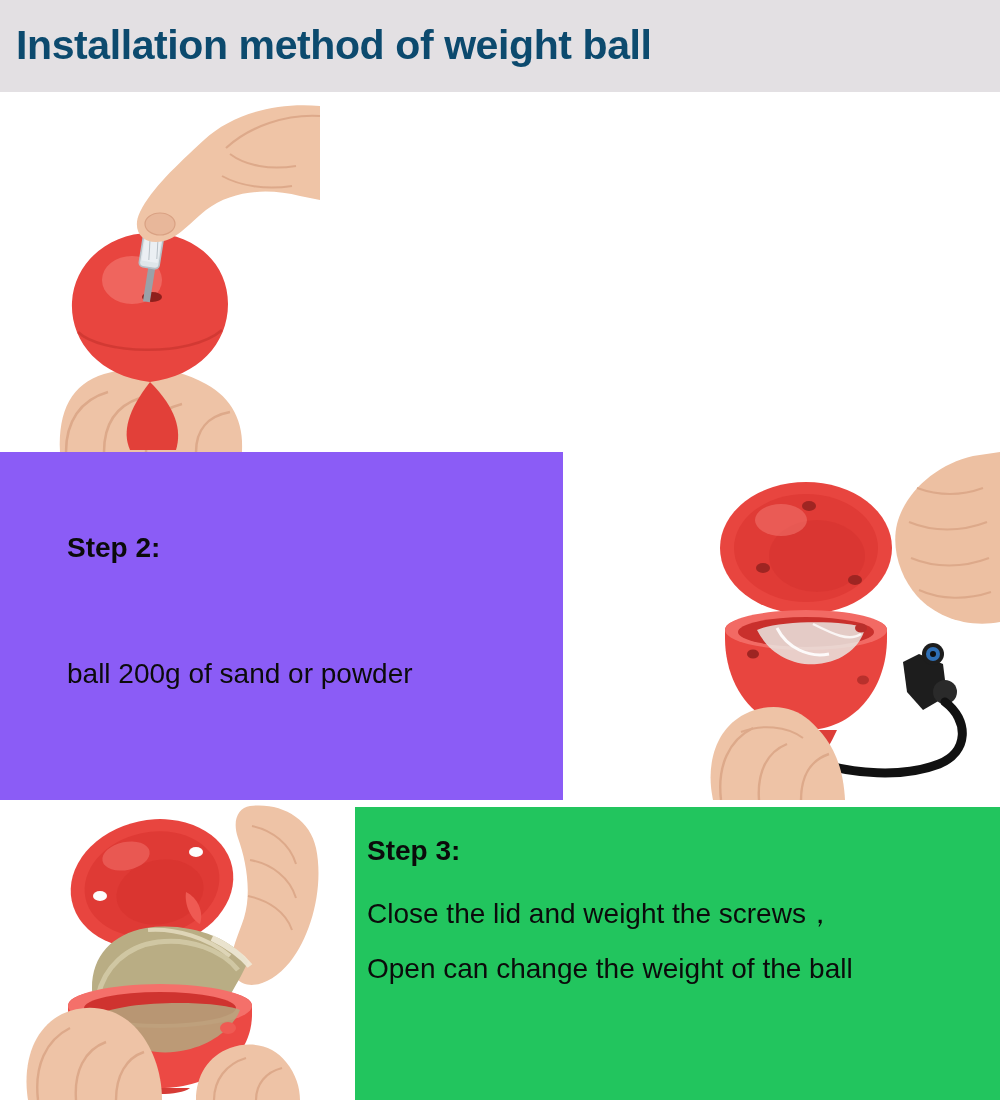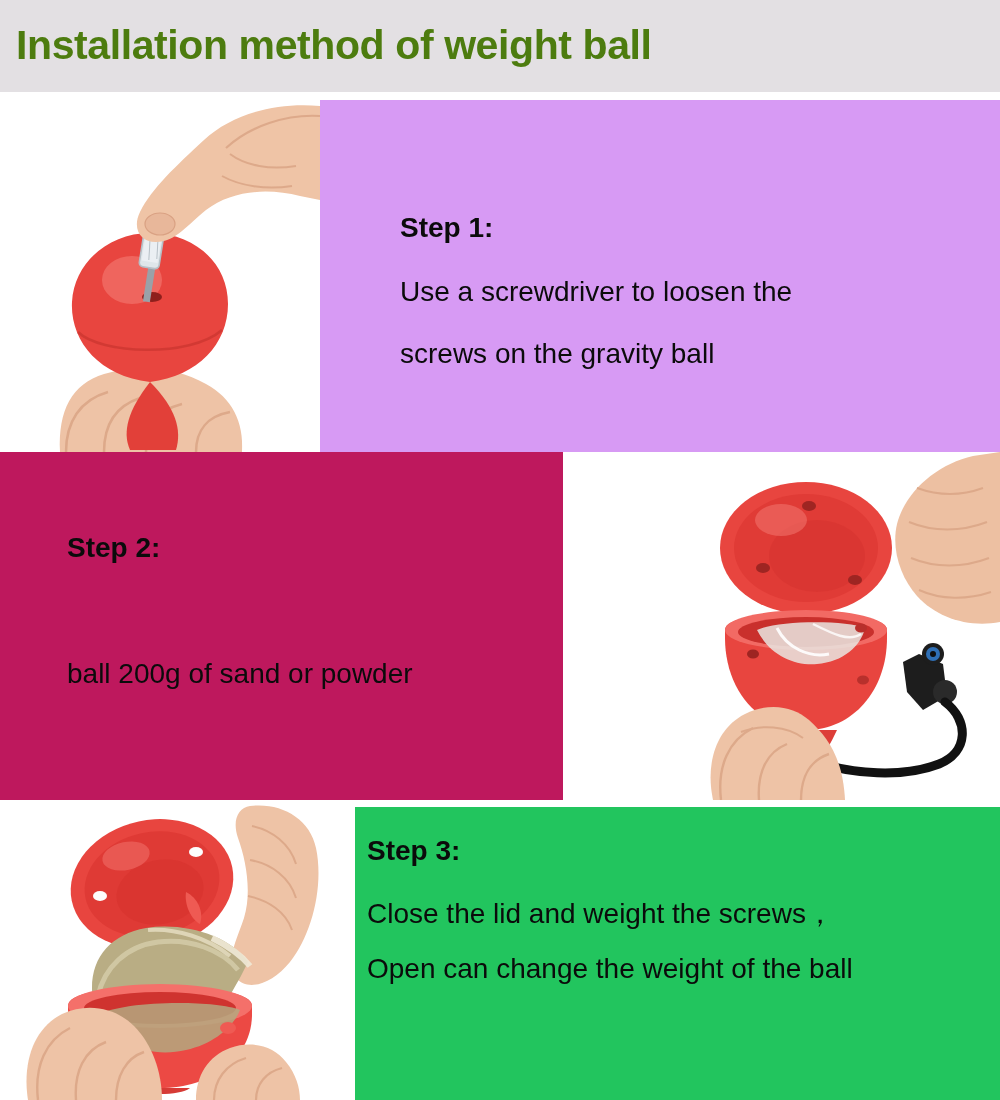--- a/index.html
+++ b/index.html
@@ -26,21 +26,21 @@
     left: 0; top: 0;
     width: 1000px; height: 92px;
     background: #e3e0e3;
   }
   #header-title {
     position: absolute;
     left: 16px;
     top: 22px;
     font-size: 41px;
     font-weight: bold;
-    color: #4d7c0f;
+    color: #0c4a6e;
     letter-spacing: -0.4px;
     white-space: nowrap;
     font-family: "Liberation Sans", sans-serif;
   }
 
   
   .panel {
     position: absolute;
     box-sizing: border-box;
   }
@@ -70,21 +70,21 @@
     background: #d79af4;
   }
   #step1-head { position: absolute; left: 80px; top: 112px; }
   #step1-l1   { position: absolute; left: 80px; top: 176px; }
   #step1-l2   { position: absolute; left: 80px; top: 238px; }
 
   
   #panel-step2 {
     left: 0; top: 452px;
     width: 563px; height: 348px;
-    background: #be185d;
+    background: #8b5cf6;
   }
   #step2-head { position: absolute; left: 67px; top: 80px; }
   #step2-l1   { position: absolute; left: 67px; top: 144px; }
   #step2-l2   { position: absolute; left: 67px; top: 206px; }
   #row2-photo { left: 617px; top: 452px; width: 383px; height: 348px; }
 
   
   #row3-photo { left: 0; top: 800px; width: 355px; height: 300px; }
   #panel-step3 {
     left: 355px; top: 807px;
@@ -138,25 +138,20 @@
       <g>
         <path d="M320 14 C 276 10, 232 22, 204 48 C 176 74, 152 96, 140 120 C 132 136, 140 150, 156 150 C 176 150, 188 132, 206 118 C 232 98, 268 96, 300 104 L 320 108 Z" fill="#efc4a6"></path>
         <path d="M320 24 C 286 22, 250 34, 226 56" stroke="#dda98a" stroke-width="2.2" fill="none"></path>
         <path d="M230 62 C 246 74, 270 78, 296 74" stroke="#dda98a" stroke-width="2" fill="none"></path>
         <path d="M222 84 C 240 94, 266 98, 292 94" stroke="#dda98a" stroke-width="2" fill="none"></path>
         <ellipse cx="160" cy="132" rx="15" ry="11" fill="#e8b79a" stroke="#d9a183" stroke-width="1.2"></ellipse>
       </g>
     </svg>
   </div>
 
-  <div class="panel" id="panel-step1">
-    <div class="step-head" id="step1-head">Step 1:</div>
-    <div class="step-line" id="step1-l1">Use a screwdriver to loosen the</div>
-    <div class="step-line" id="step1-l2">screws on the gravity ball</div>
-  </div>
 
   <div class="panel" id="panel-step2">
     <div class="step-head" id="step2-head">Step 2:</div>
     <div class="step-line" id="step2-l2">ball 200g of sand or powder</div>
   </div>
 
   <div class="photo" id="row2-photo">
     <svg width="383" height="348" viewBox="0 0 383 348">
       <rect x="0" y="0" width="383" height="348" fill="#ffffff"></rect>
 

